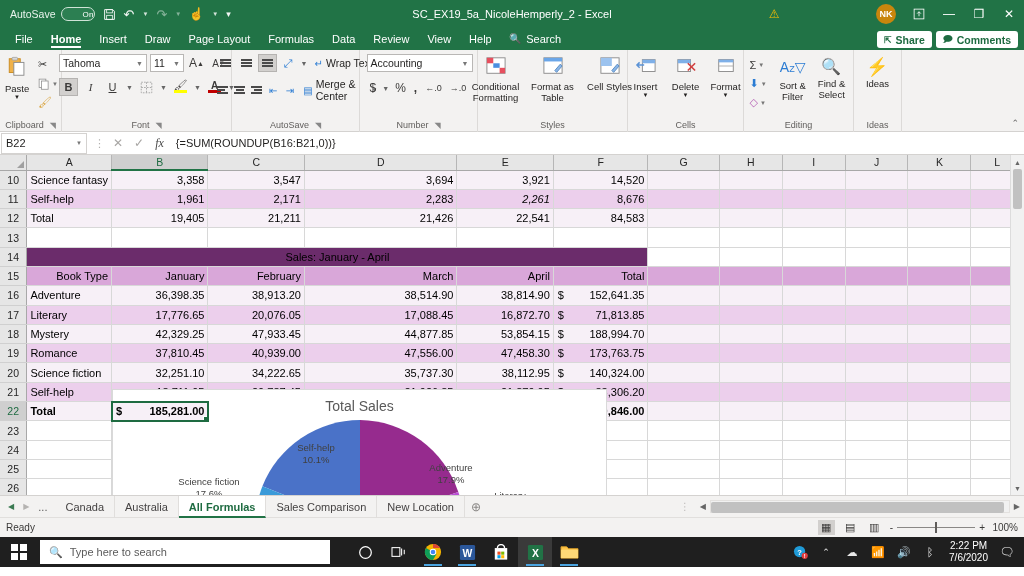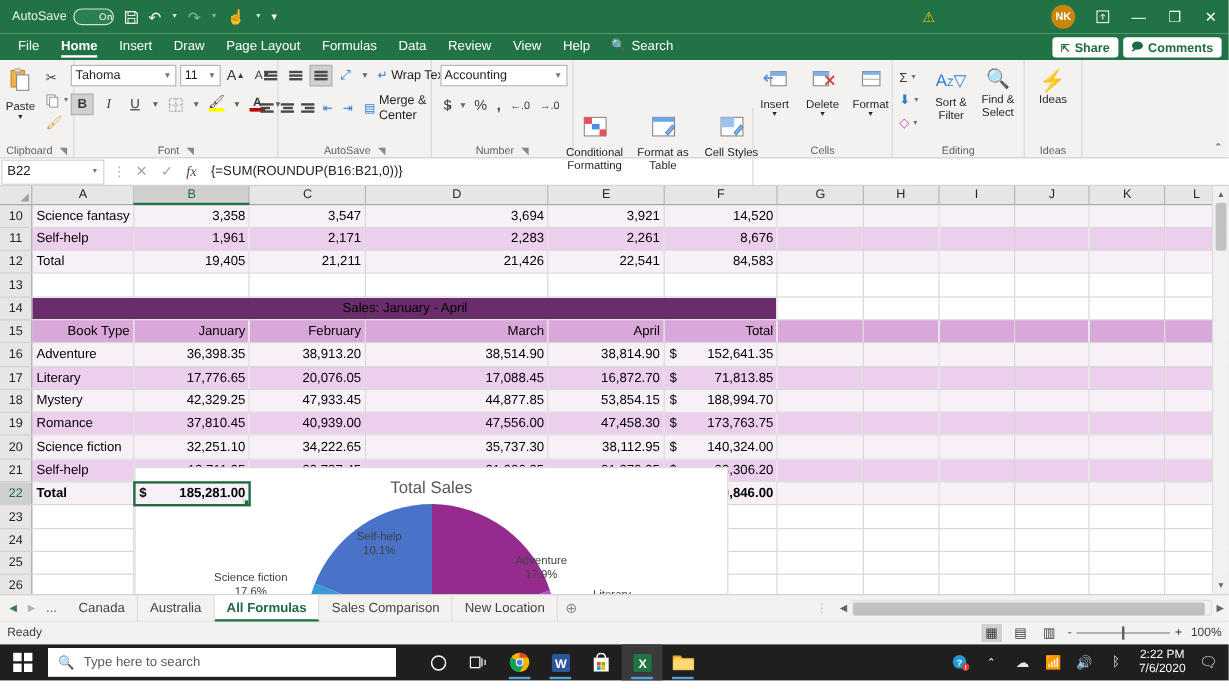--- a/index.html
+++ b/index.html
@@ -279,20 +279,21 @@
           </svg>
       </div>
       <div class="qat-btn" style="font-size:13px;">↶</div>
       <div class="qat-btn" style="font-size:6px;opacity:.8;">▼</div>
       <div class="qat-btn" style="font-size:13px;opacity:.45;">↷</div>
       <div class="qat-btn" style="font-size:6px;opacity:.45;">▼</div>
       <div class="qat-btn" style="font-size:12px;">☝</div>
       <div class="qat-btn" style="font-size:6px;opacity:.8;">▼</div>
       <div class="qat-btn" style="font-size:9px;">▾</div>
     </div>
+    <div class="title-center">SC_EX19_5a_NicoleHemperly_2  -  Excel</div>
     <div class="title-right">
       <span class="warn-icon">⚠</span>
       <span class="acct-name">Nicole Klotkowski</span>
       <span class="avatar">NK</span>
       <span class="wbtn">
         <svg width="12" height="12" viewBox="0 0 16 16">
             <rect x="1.5" y="1.5" width="13" height="13" fill="none" stroke="#fff" stroke-width="1.1"></rect>
             <path d="M8 11V5M5.5 7.5L8 5l2.5 2.5" stroke="#fff" stroke-width="1.1" fill="none"></path>
           </svg>
       </span>
@@ -480,21 +481,21 @@
           <div class="nb" style="font-size:9px;">←.0</div>
           <div class="nb" style="font-size:9px;">→.0</div>
         </div>
       </div>
       <div class="rg-label">
         <span>Number</span>
         <span class="rg-launcher">◥</span>
       </div>
     </div>
 
-    <div class="rgroup styles-grp" style="width:150px;margin-top:40px;">
+    <div class="rgroup styles-grp" style="width:150px;">
       <div class="rg-body">
         <div class="bigbtn">
           <span class="glyph">
             <svg width="22" height="20" viewBox="0 0 24 22">
                 <rect x="2" y="2" width="20" height="17" fill="#fff" stroke="#888"></rect>
                 <rect x="2" y="2" width="7" height="6" fill="#e74f5e"></rect>
                 <rect x="9" y="8" width="7" height="5" fill="#4a8fe0"></rect>
                 <rect x="16" y="13" width="6" height="6" fill="#e74f5e"></rect>
               </svg>
           </span>
@@ -651,21 +652,21 @@
             <td class="cell r-light" style="width: 67px;"></td>
             <td class="cell r-light" style="width: 67px;"></td>
             <td class="cell r-light" style="width: 56px;"></td>
           </tr>
           <tr>
             <td class="rowh">11</td>
             <td class="cell r-pink" style="width: 84px;">Self-help</td>
             <td class="cell r-pink num" style="width: 99px;">1,961</td>
             <td class="cell r-pink num" style="width: 99px;">2,171</td>
             <td class="cell r-pink num" style="width: 99px;">2,283</td>
-            <td class="cell r-pink num" style="width: 99px;">2,261</td>
+            <td class="cell r-pink num" style="width: 99px; font-style: italic;">2,261</td>
             <td class="cell r-pink num" style="width: 97px;">8,676</td>
             <td class="cell r-pink" style="width: 76px;"></td>
             <td class="cell r-pink" style="width: 67px;"></td>
             <td class="cell r-pink" style="width: 67px;"></td>
             <td class="cell r-pink" style="width: 67px;"></td>
             <td class="cell r-pink" style="width: 67px;"></td>
             <td class="cell r-pink" style="width: 56px;"></td>
           </tr>
           <tr>
             <td class="rowh">12</td>

